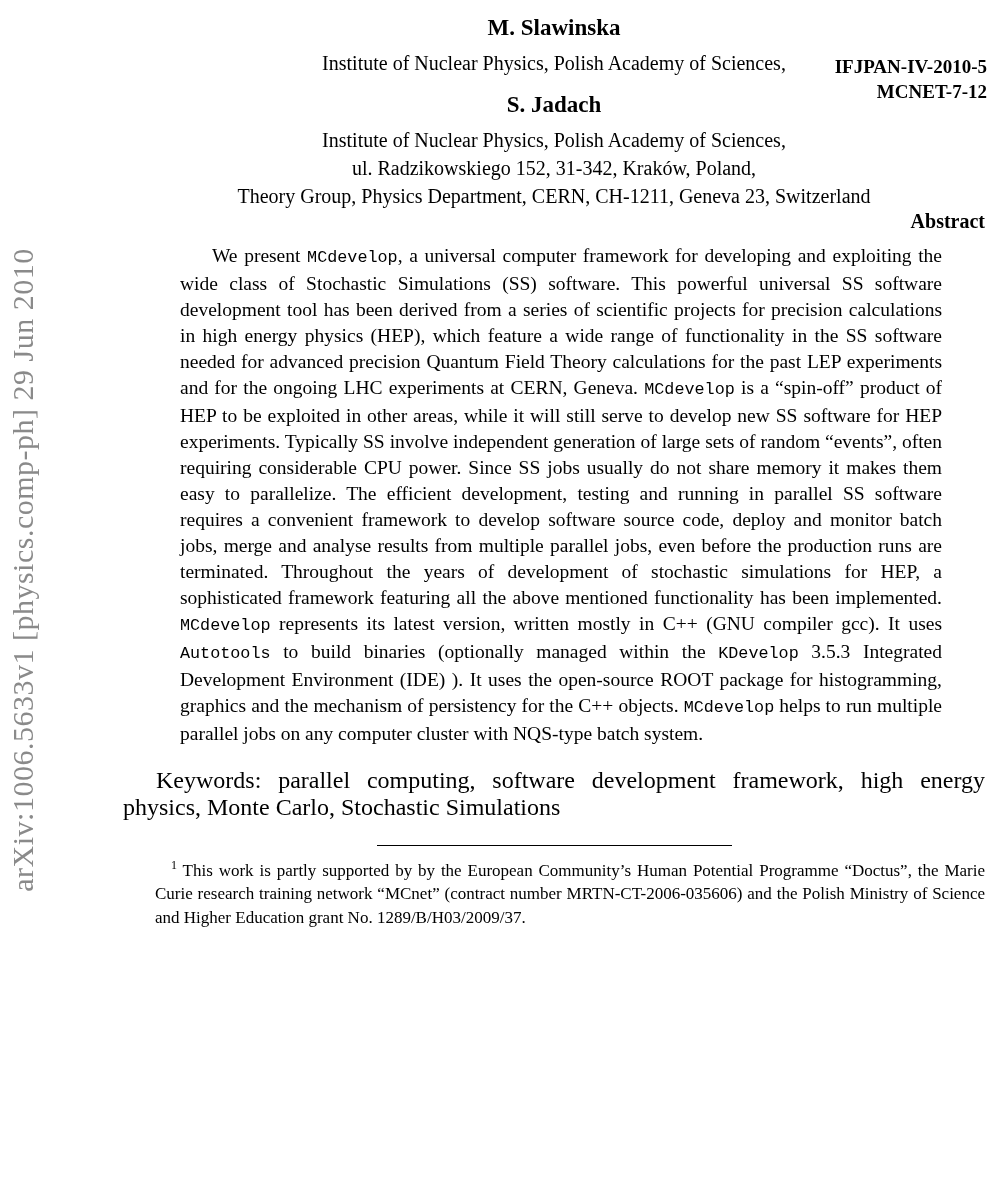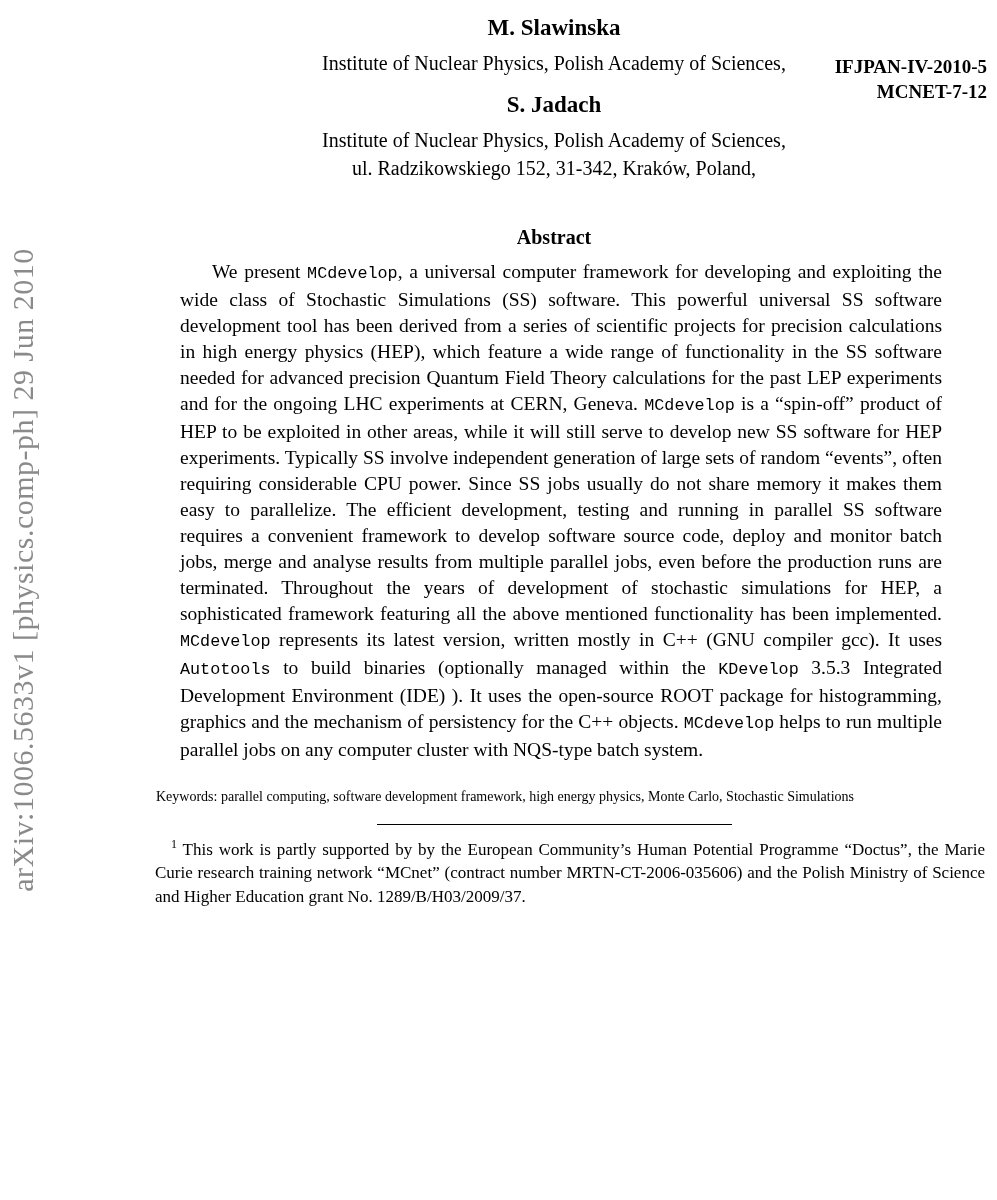--- a/index.html
+++ b/index.html
@@ -64,43 +64,42 @@
     font-weight: bold;
   }
   .affiliation {
     margin-top: 8px;
     text-align: center;
     font-size: 20px;
     line-height: 28px;
   }
 
   .abstract-heading {
-    margin-top: 44px;
-    text-align: center;
+    text-align: right;
     font-weight: bold;
     font-size: 20px;
   }
   .abstract-body {
     margin-top: 10px;
     padding: 0 43px 0 57px;
     text-align: justify;
     text-indent: 32px;
     font-size: 19.5px;
     line-height: 26px;
   }
   code {
     font-family: "Liberation Mono", monospace;
     font-size: 0.86em;
   }
 
   .keywords {
     margin-top: 20px;
     text-align: justify;
     text-indent: 33px;
-    font-size: 14px;
+    font-size: 24px;
     line-height: 27px;
   }
 
   .footnote-rule {
     margin-top: 12px;
     width: 355px;
     border: 0;
     border-top: 1px solid #000;
     height: 0;
   }
@@ -129,20 +128,21 @@
 
   <div class="author-name">M. Slawinska</div>
   <div class="affiliation">
     <div>Institute of Nuclear Physics, Polish Academy of Sciences,</div>
   </div>
 
   <div class="author-name">S. Jadach</div>
   <div class="affiliation">
     <div>Institute of Nuclear Physics, Polish Academy of Sciences,</div>
     <div>ul. Radzikowskiego 152, 31-342, Kraków, Poland,</div>
+    <div>Theory Group, Physics Department, CERN, CH-1211, Geneva 23, Switzerland</div>
   </div>
 
   <div class="abstract-heading">Abstract</div>
   <p class="abstract-body"><span>We present </span><code>MCdevelop</code><span>, a universal computer framework for developing and exploiting the wide class of Stochastic Simulations (SS) software. This powerful universal SS software development tool has been derived from a series of scientific projects for precision calculations in high energy physics (HEP), which feature a wide range of functionality in the SS software needed for advanced precision Quantum Field Theory calculations for the past LEP experiments and for the ongoing LHC experiments at CERN, Geneva. </span><code>MCdevelop</code><span> is a “spin-off” product of HEP to be exploited in other areas, while it will still serve to develop new SS software for HEP experiments. Typically SS involve independent generation of large sets of random “events”, often requiring considerable CPU power. Since SS jobs usually do not share memory it makes them easy to parallelize. The efficient development, testing and running in parallel SS software requires a convenient framework to develop software source code, deploy and monitor batch jobs, merge and analyse results from multiple parallel jobs, even before the production runs are terminated. Throughout the years of development of stochastic simulations for HEP, a sophisticated framework featuring all the above mentioned functionality has been implemented. </span><code>MCdevelop</code><span> represents its latest version, written mostly in C++ (GNU compiler gcc). It uses </span><code>Autotools</code><span> to build binaries (optionally managed within the </span><code>KDevelop</code><span> 3.5.3 Integrated Development Environment (IDE) ). It uses the open-source ROOT package for histogramming, graphics and the mechanism of persistency for the C++ objects. </span><code>MCdevelop</code><span> helps to run multiple parallel jobs on any computer cluster with NQS-type batch system.</span></p>
 
   <p class="keywords">Keywords: parallel computing, software development framework, high energy physics, Monte Carlo, Stochastic Simulations</p>
 
   <hr class="footnote-rule">
   <p class="footnote"><sup>1</sup><span> This work is partly supported by by the European Community’s Human Potential Programme “Doctus”, the Marie Curie research training network “MCnet” (contract number MRTN-CT-2006-035606) and the Polish Ministry of Science and Higher Education grant No. 1289/B/H03/2009/37.</span></p>
 

